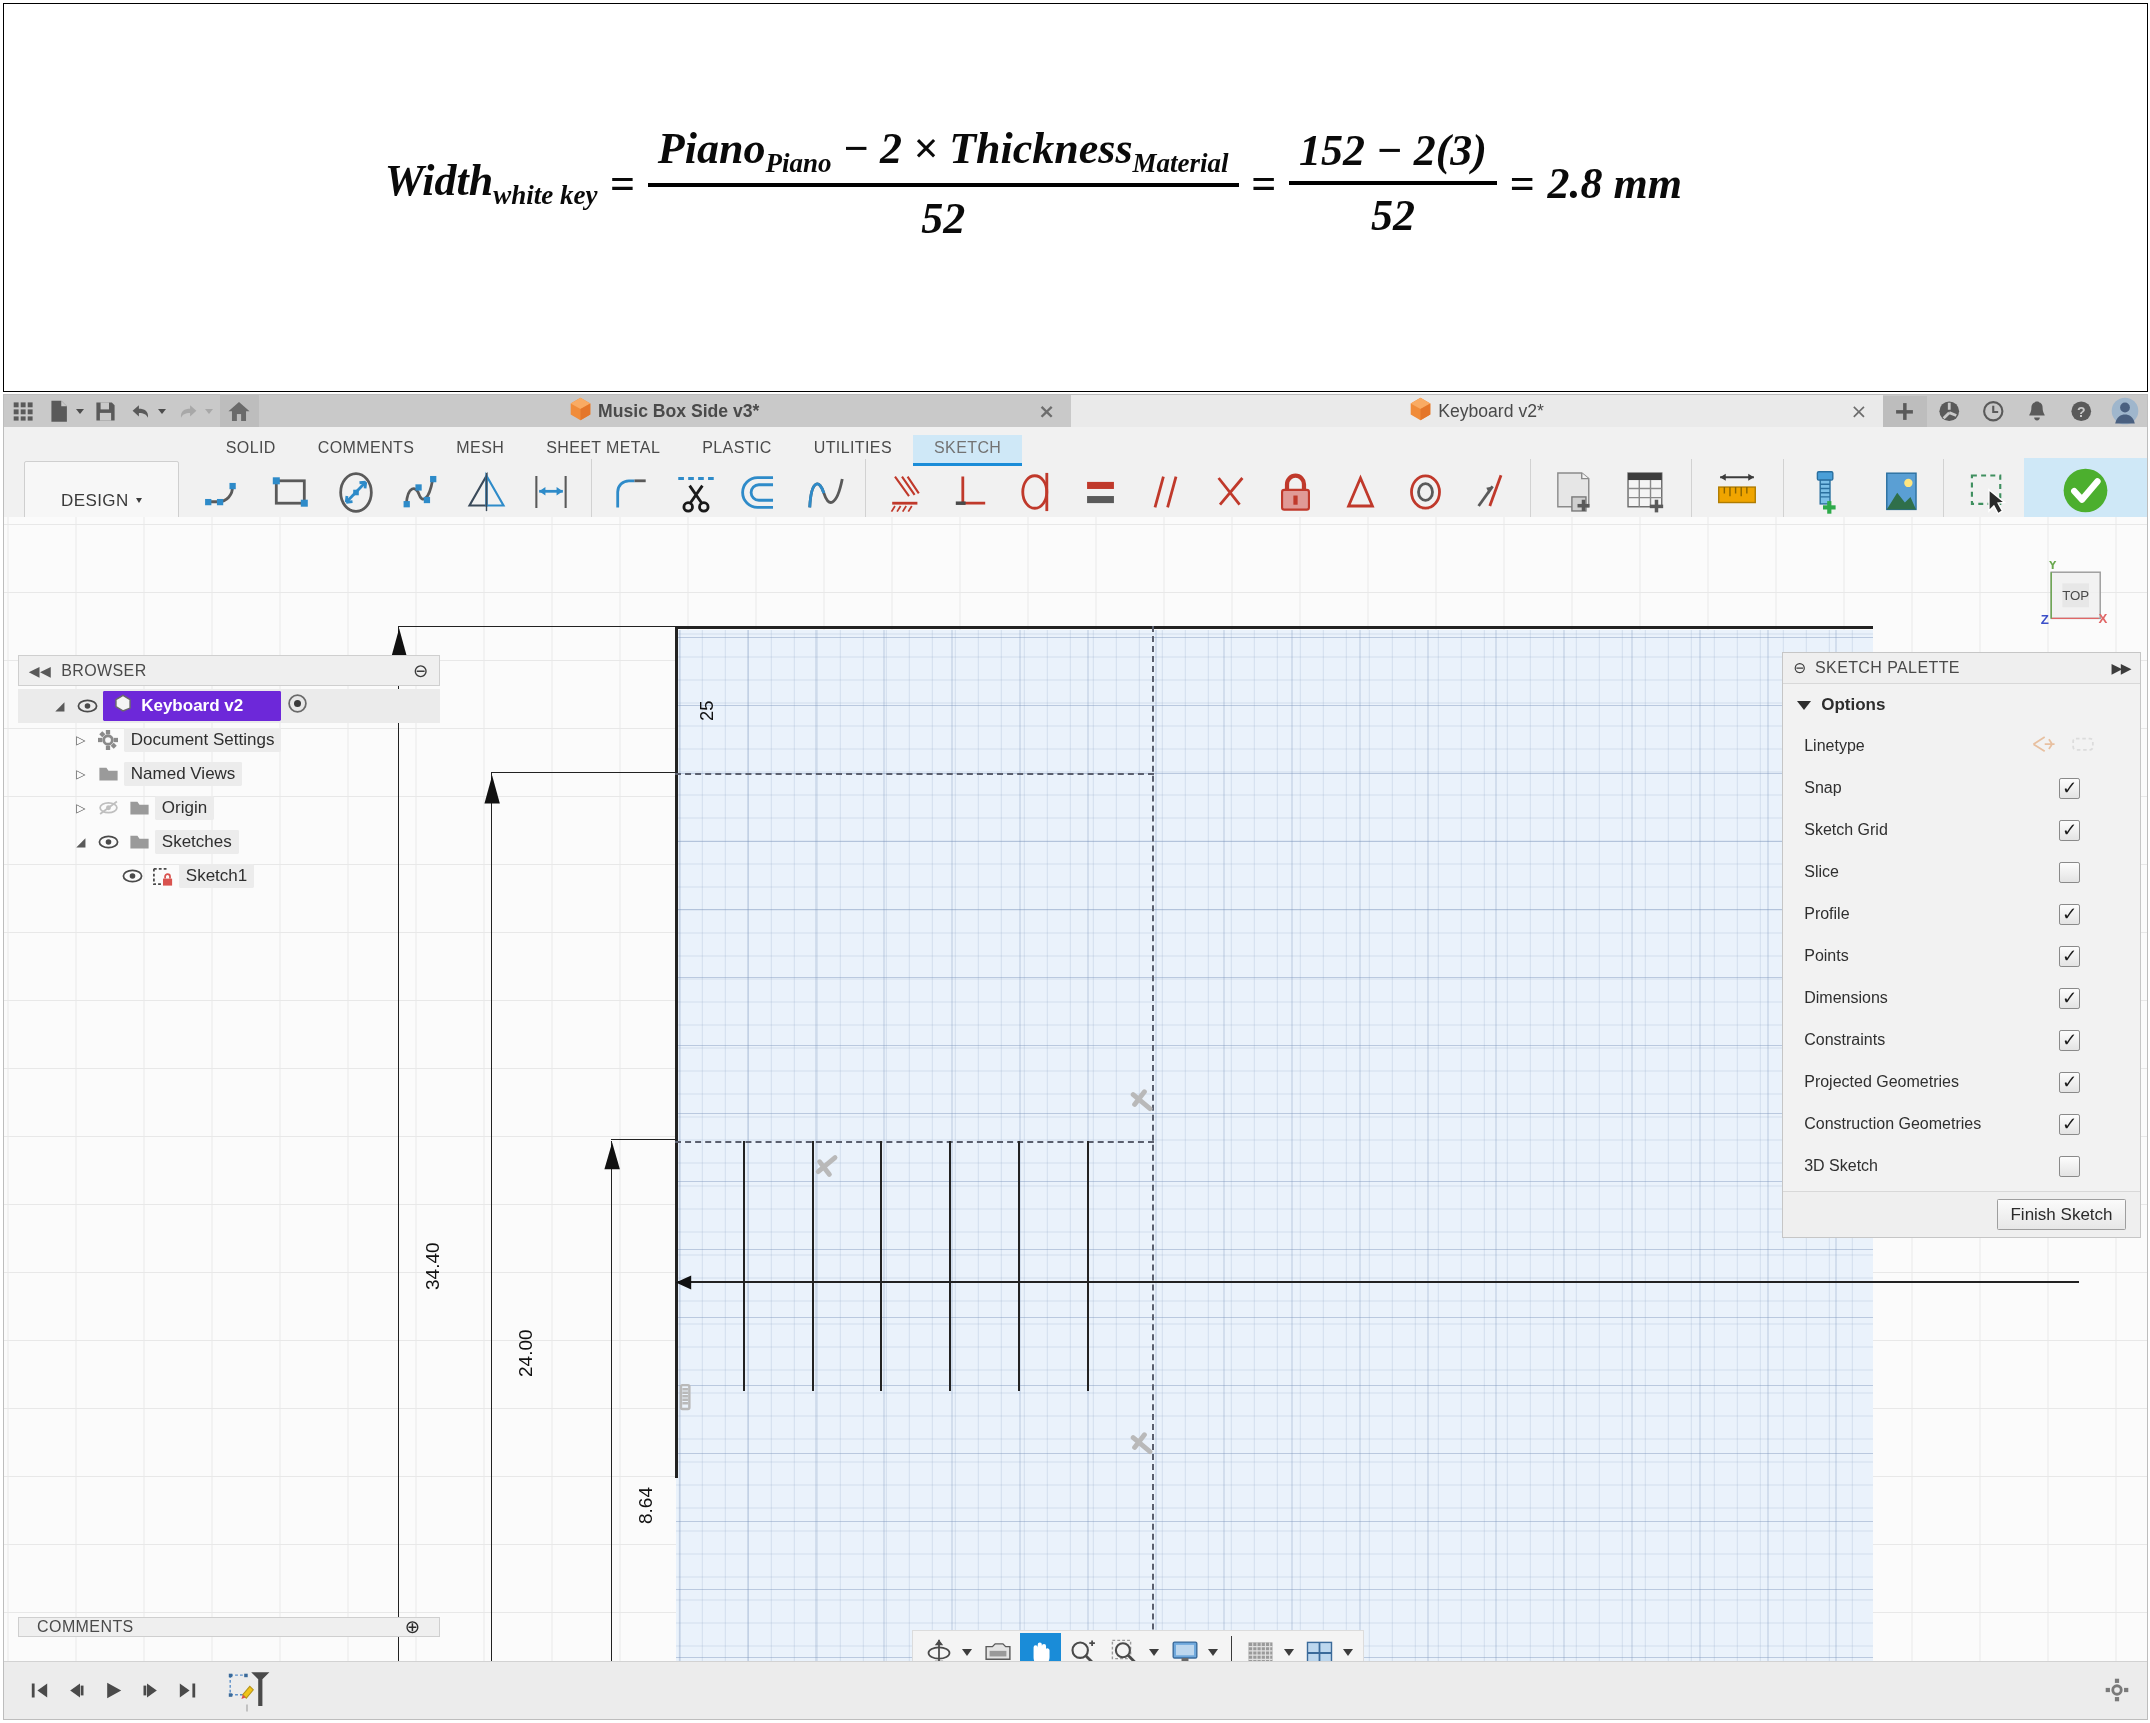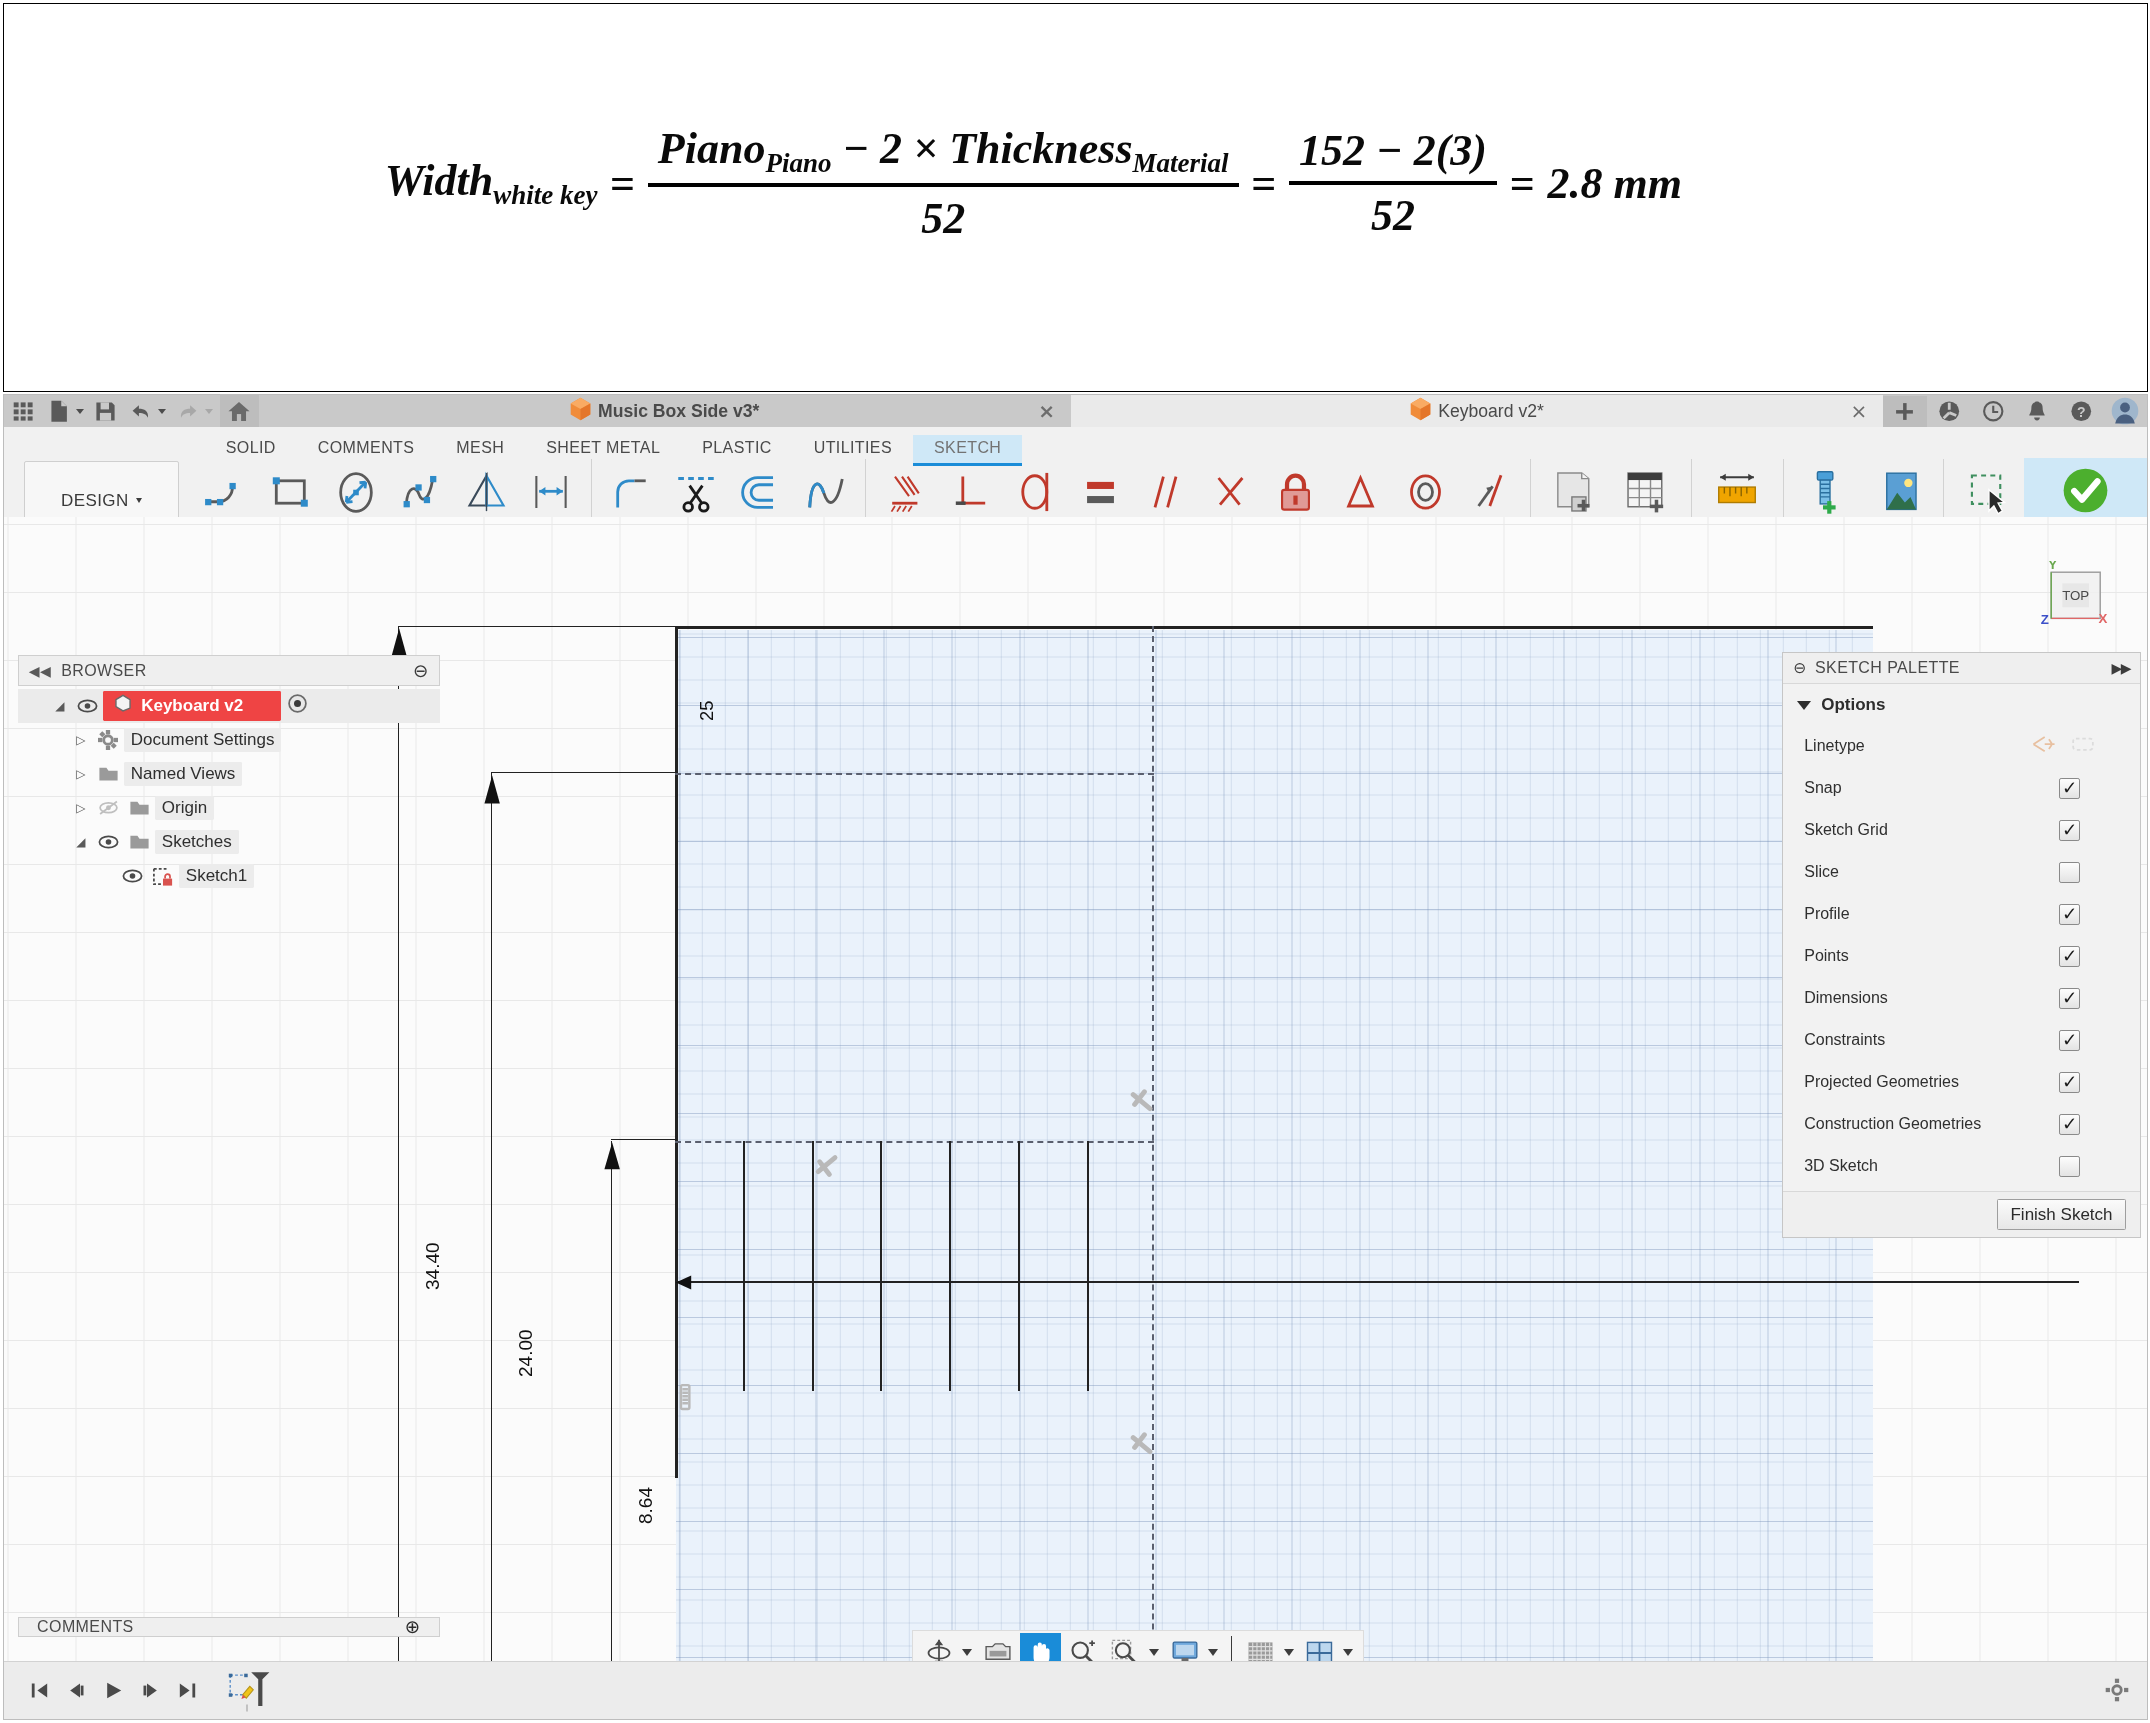--- a/index.html
+++ b/index.html
@@ -121,21 +121,21 @@
                 padding:0 10px; font-size:16px; color:#4a4a4a; letter-spacing:0.4px;}
   #browser-hdr .bchev{ margin-right:10px; color:#5a5a5a; font-size:14px; }
   #browser-hdr .bmin{ margin-left:auto; font-size:18.3px; color:#3c3c3c; }
   #btree{ position:absolute; left:14px; top:172px; width:422px; }
   .brow{ display:flex; align-items:center; height:34px; font-size:17px;
          color:#2f2f2f; cursor:pointer; }
   .brow .arrow{ width:24px; text-align:center; color:#5a5a5a; font-size:12px; }
   .brow .eye{ width:31px; display:flex; justify-content:center; }
   .brow .ficon{ width:31px; display:flex; justify-content:center; }
   .brow .blabel{ padding:2.1px 7px; background:#ececec; border-radius:1.4px; }
-  .brow.root .blabel{ background:#ef4444; color:#fff; font-weight:bold;
+  .brow.root .blabel{ background:#6d28d9; color:#fff; font-weight:bold;
                       padding:3.5px 38px 3.5px 10px; }
   .brow.root{ background:#ebebeb; }
 
   
   #palette{ position:absolute; right:5.6px; top:135px; width:359px;
             background:#efefef; border:0.7px solid #c6c6c6; }
   #pal-hdr{ height:31px; display:flex; align-items:center; padding:0 10px;
             font-size:16px; color:#4a4a4a; letter-spacing:0.4px;
             border-bottom:0.7px solid #d8d8d8; background:#efefef;}
   #pal-hdr .pmin{ margin-right:8.4px; font-size:15.5px; color:#3c3c3c;}

